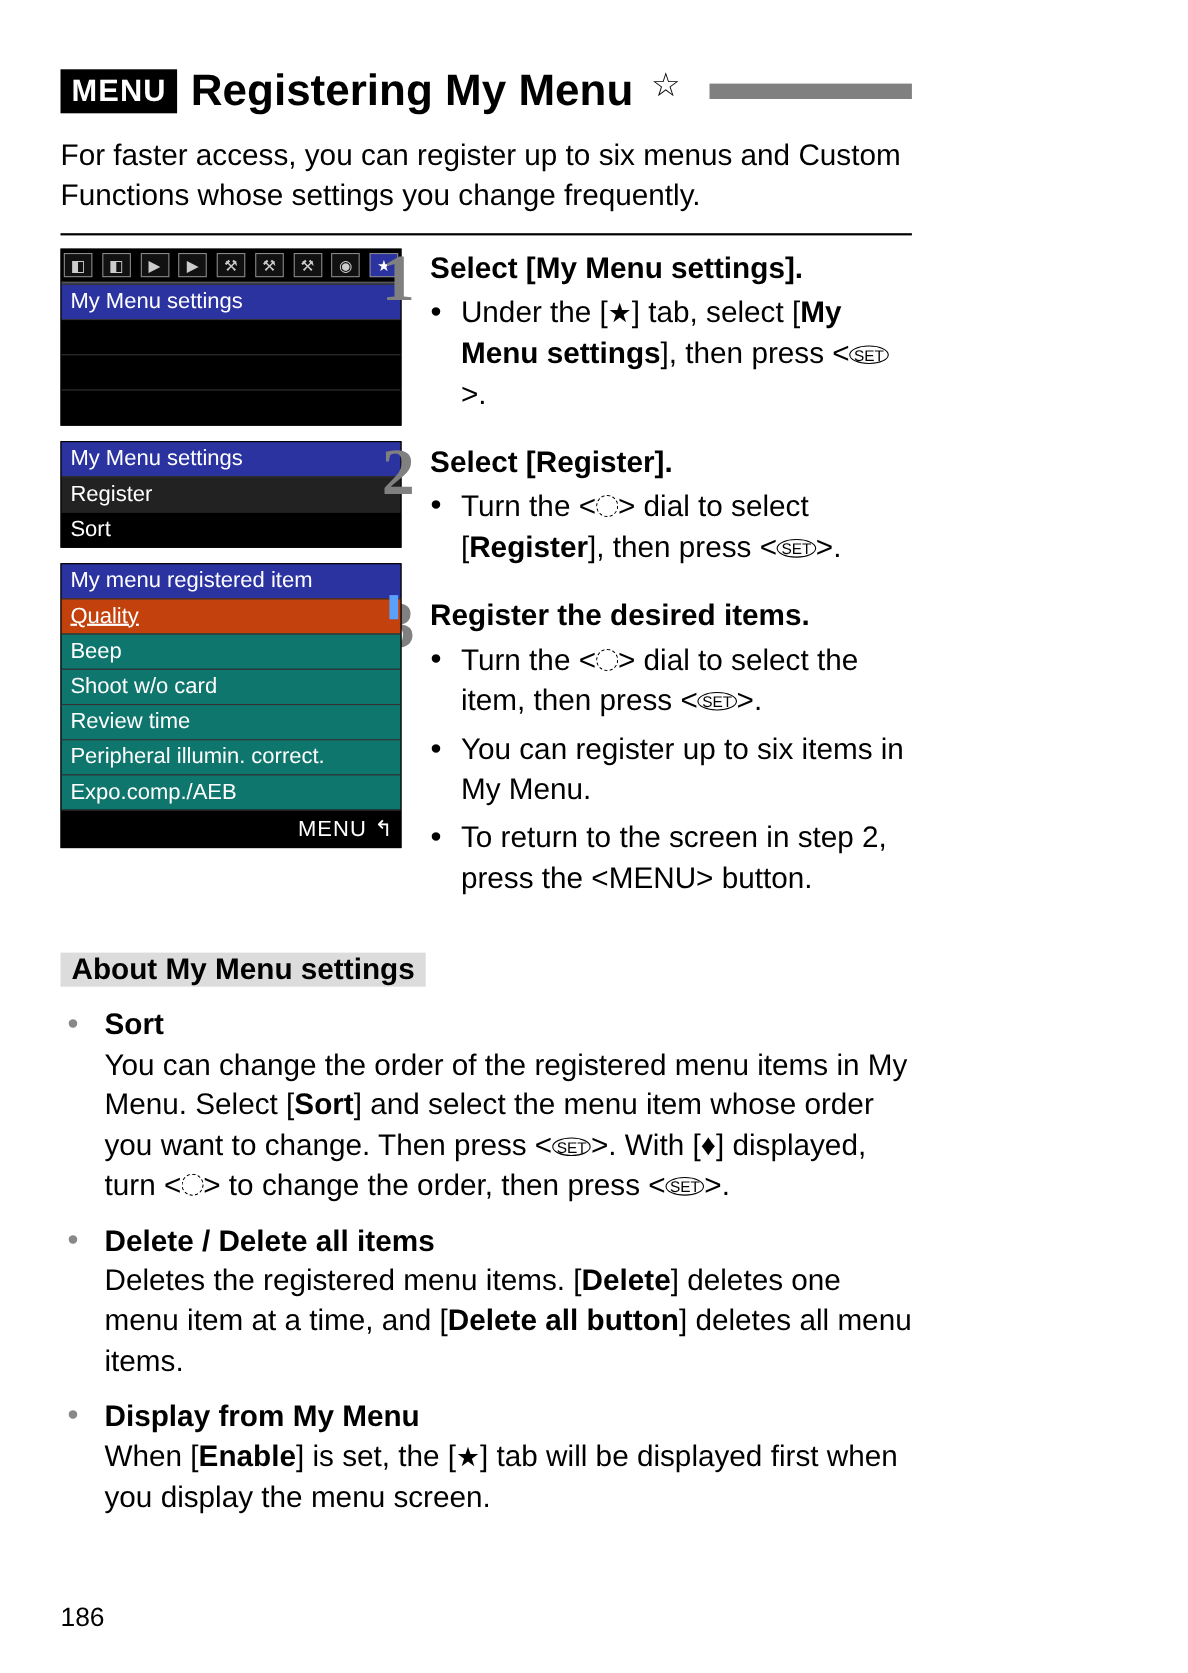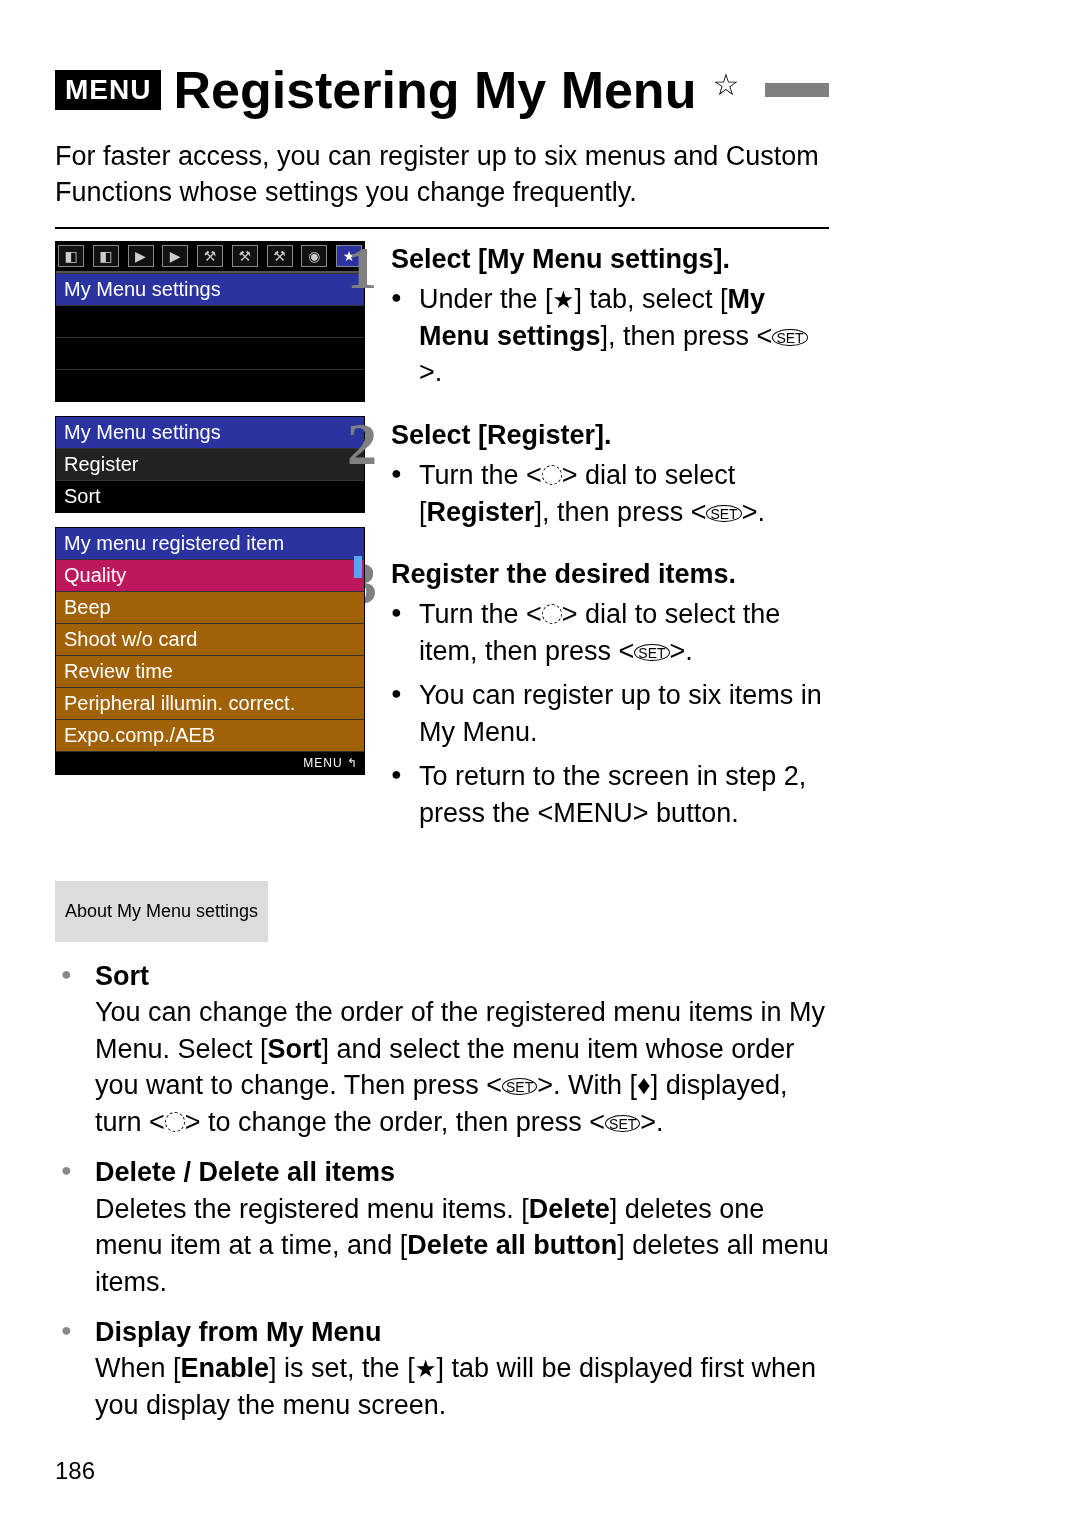--- a/index.html
+++ b/index.html
@@ -24,21 +24,21 @@
   .menu-badge {
     background: #000;
     color: #fff;
     font-weight: bold;
     font-size: 28px;
     padding: 4px 10px 4px 10px;
     letter-spacing: 1px;
     font-family: Arial, sans-serif;
   }
   .title-text {
-    font-size: 52px;
+    font-size: 40px;
     font-weight: bold;
   }
   .title-star {
     font-size: 30px;
     margin-left: 4px;
     position: relative;
     top:-6px;
   }
   .title-bar {
     flex:1;
@@ -97,28 +97,28 @@
     padding:4px 8px;
     border-top:1px solid #333;
   }
   .screen-row.hl {
     background:#2a33a0;
   }
   .screen-header {
     background:#2a33a0;
     padding:4px 8px;
   }
-  .screen3 .screen-row { background:#a16207; }
-  .screen3 .screen-row.sel { background:#be185d; }
+  .screen3 .screen-row { background:#0f766e; }
+  .screen3 .screen-row.sel { background:#c2410c;text-decoration:underline; }
   .screen3 .scroll-ind {
     position:absolute; right:2px; top:28px; width:8px; height:22px; background:#5aa0ff;
   }
   .menu-back {
     text-align:right;
-    font-size:12px;
+    font-size:20px;
     padding:4px 6px;
     border-top:1px solid #333;
     letter-spacing:1px;
   }
   .right-col {
     flex:1;
     font-size:27px;
     line-height:1.35;
   }
   .step {
@@ -152,23 +152,23 @@
   ul.disc > li::before {
     content:"●";
     position:absolute;
     left:0;
     top:4px;
     font-size:18px;
   }
   .section-head {
     display:inline-block;
     background:#dcdcdc;
-    font-weight:normal;
-    font-size:18px;
-    padding:20px 10px;
+    font-weight:bold;
+    font-size:27px;
+    padding:0 10px;
     margin-top:24px;
   }
   .about-list {
     list-style:none;
     padding:0;
     margin:16px 0 0 0;
     font-size:27px;
     line-height:1.35;
   }
   .about-list > li {

